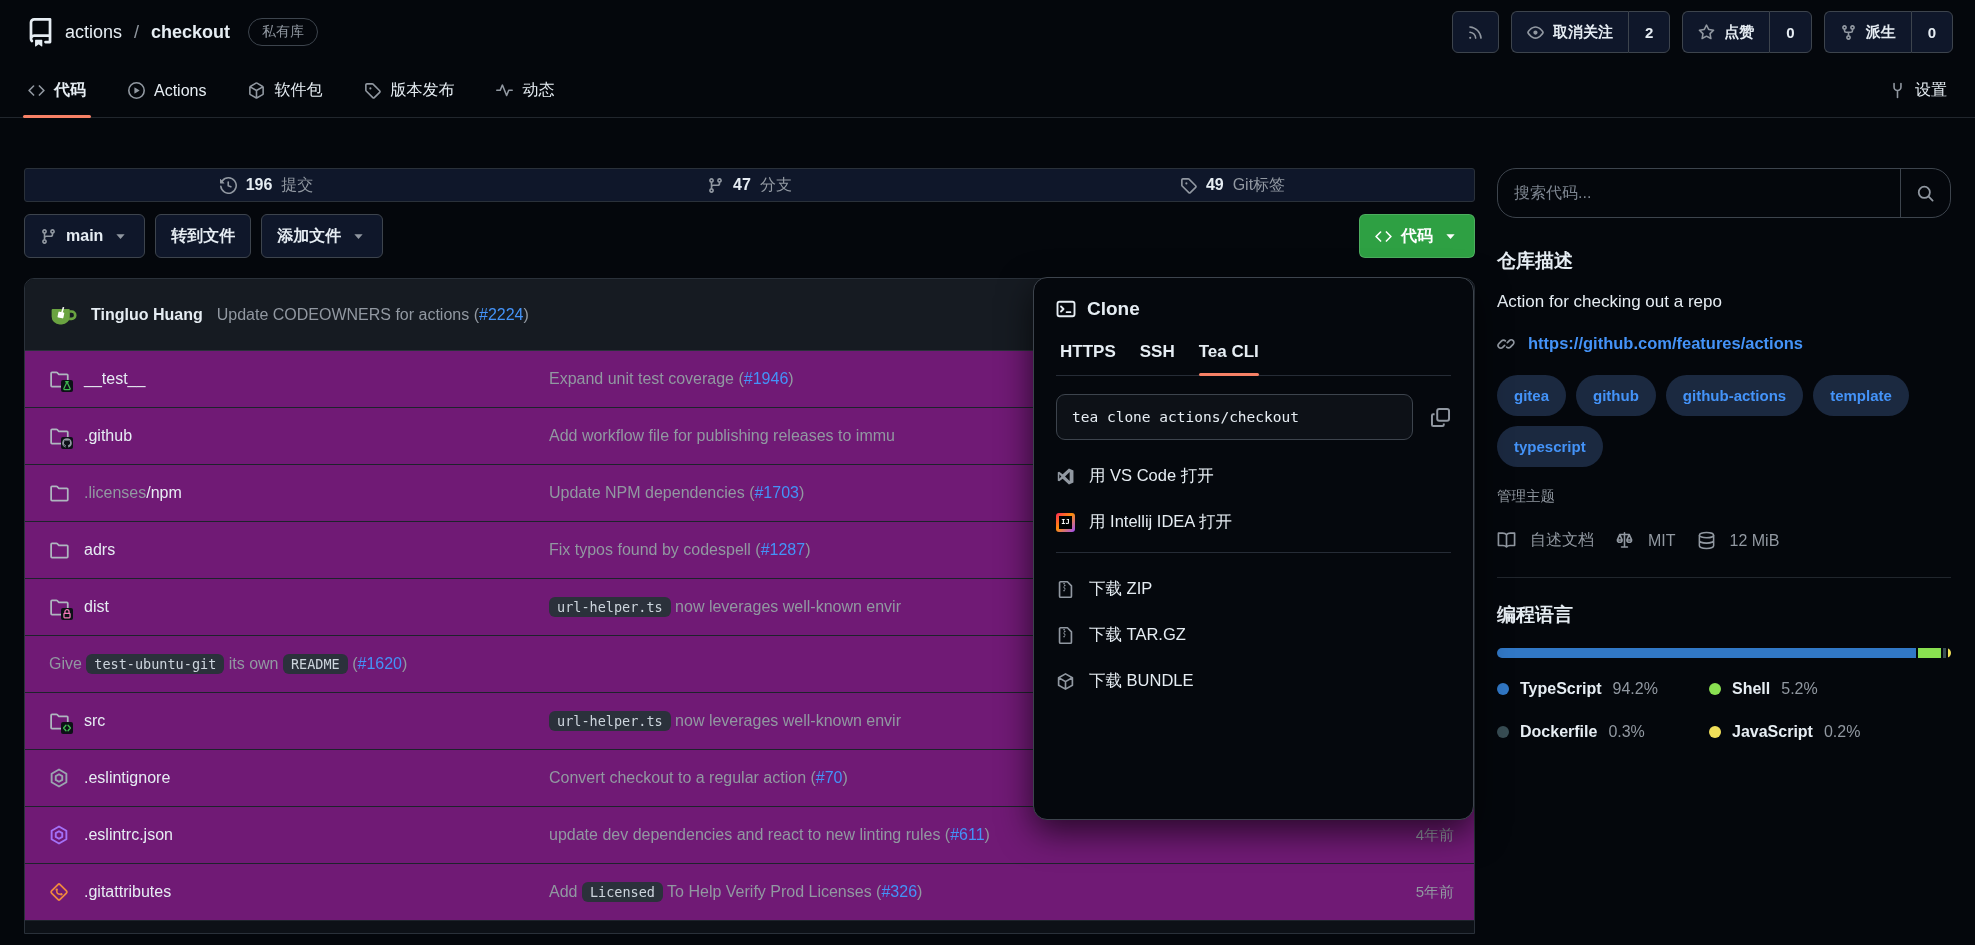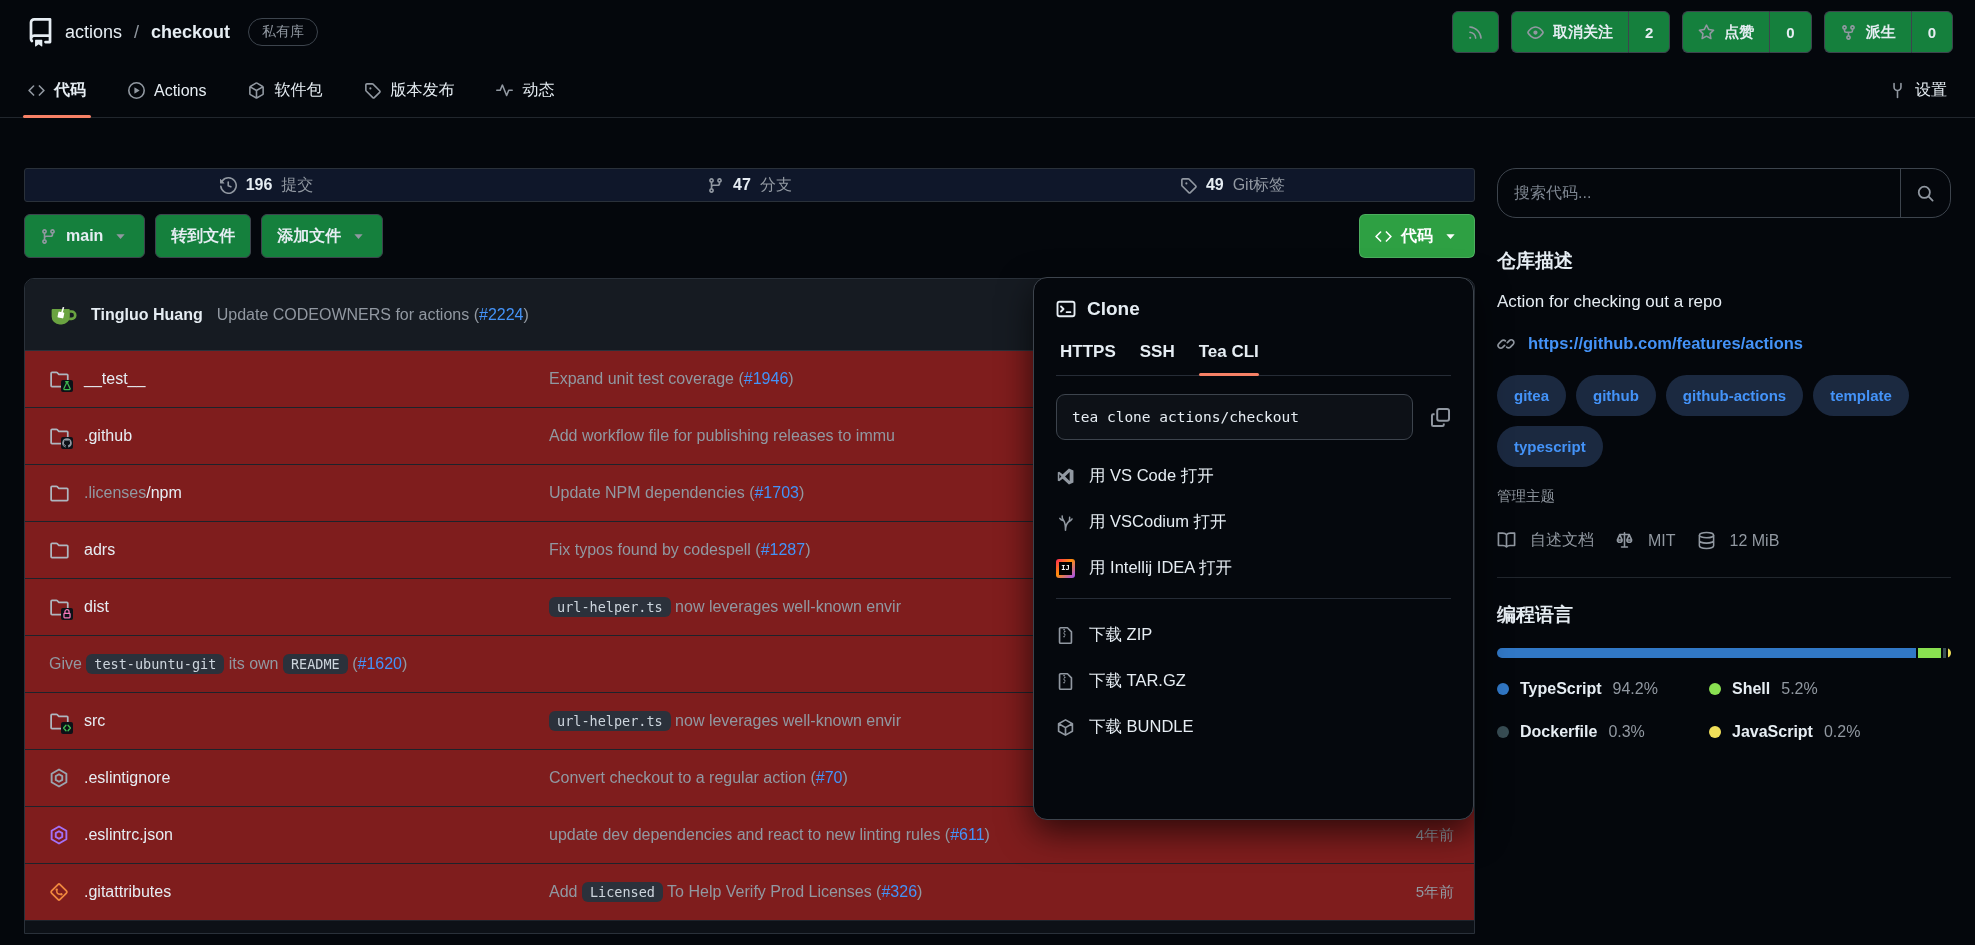--- a/index.html
+++ b/index.html
@@ -11,21 +11,21 @@
 .icon svg{width:1em;height:1em}
 
 header{display:flex;align-items:center;height:64px;padding:0 22px 0 26px;gap:10px}
 .repo-ic{font-size:29px;color:#e6edf3}
 .crumb{font-size:18px;color:#e6edf3}
 .crumb.owner{font-weight:400}
 .crumb.repo{font-weight:700}
 .crumb-sep{color:#9198a1;font-size:18px;margin:0 2px}
 .vis-badge{border:1px solid #3d444d;color:#9198a1;border-radius:999px;padding:4px 13px;font-size:14px;margin-left:8px}
 .hdr-actions{margin-left:auto;display:flex;gap:12px;align-items:center}
-.btn{display:inline-flex;align-items:center;gap:9px;background:#15803d;border:1px solid #3d444d;
+.btn{display:inline-flex;align-items:center;gap:9px;background:#0f172a;border:1px solid #3d444d;
  color:#e6edf3;font-size:15px;font-weight:600;height:42px;padding:0 15px;border-radius:6px;
  font-family:inherit;cursor:pointer;white-space:nowrap}
 .btn .icon{color:#9198a1;font-size:17px}
 .btn-group{display:inline-flex}
 .btn-group .btn.main{border-radius:6px 0 0 6px;border-right:0}
 .btn-group .btn.count{border-radius:0 6px 6px 0;border-left:1px solid #3d444d;font-weight:700;padding:0 16px}
 .icon-btn{padding:0 14px}
 
 nav{display:flex;align-items:center;height:54px;padding:0 28px;border-bottom:1px solid #21262d}
 .tabs-left{display:flex;gap:42px;height:100%}
@@ -47,21 +47,21 @@
 .chev{font-size:11px;color:#9198a1}
 .btn.green{background:#2ea043;border-color:rgba(255,255,255,.15);color:#fff;margin-left:auto;font-weight:700}
 .btn.green .icon,.btn.green .chev{color:#fff}
 
 .file-table{margin-top:20px;border:1px solid #2a313a;border-radius:10px 10px 0 0;background:#0d1117;overflow:hidden}
 .commit-row{display:flex;align-items:center;height:72px;background:#161b22;padding:0 20px 0 24px;gap:14px;border-bottom:1px solid #2a313a}
 .avatar{width:28px;height:28px;display:inline-flex}
 .avatar svg{width:28px;height:28px}
 .commit-author{font-weight:700;font-size:16px;flex-shrink:0}
 .commit-msg{color:#9198a1;font-size:16px;white-space:nowrap;overflow:hidden;min-width:0}
-.frow{display:flex;align-items:center;height:57px;padding:0 20px 0 24px;border-bottom:1px solid #1d232b;background:#7f1d1d}
+.frow{display:flex;align-items:center;height:57px;padding:0 20px 0 24px;border-bottom:1px solid #1d232b;background:#701a75}
 .fname{display:flex;align-items:center;gap:15px;width:500px;flex-shrink:0;font-size:16px}
 .fname .icon{font-size:20px;color:#aeb6bf}
 .fname-text{color:#e6edf3}
 .fmsg{flex:1;min-width:0;color:#9198a1;font-size:16px;white-space:nowrap;overflow:hidden}
 .fdate{width:105px;text-align:right;color:#9198a1;font-size:15px;flex-shrink:0}
 .chip{display:inline-block;background:#2b313b;border-radius:6px;padding:2px 8px;
  font-family:"DejaVu Sans Mono",monospace;font-size:13.5px;color:#cdd5dd}
 a.ilink{color:#4493f8}
 .dim{color:#9198a1}
 .partial-row{height:12px;background:#0d1117}
@@ -574,28 +574,20 @@
       <div class="cp-item">
         <span class="icon">
           <svg viewBox="0 0 16 16" fill="currentColor">
             <path d="M10.9 1.2 5.6 6.1 2.7 3.9l-1.2.6v7l1.2.6 2.9-2.2 5.3 4.9 3.8-1.8V3L10.9 1.2Zm.6 3.1v7.4L7.6 8l3.9-3.7ZM2.8 6.2 4.5 8 2.8 9.8V6.2Z"></path>
           </svg>
         </span>
         <span>用 VS Code 打开</span>
       </div>
       <div class="cp-item">
         <span class="icon">
-          <svg viewBox="0 0 16 16" fill="currentColor">
-            <path fill="none" stroke="currentColor" stroke-width="1.3" stroke-linecap="round" d="M8 14.5c0-3 0-5.5-1.5-8M8 14.5c0-2.5.5-5 2.5-7M6.5 6.5C5.5 5.5 5 4 5.2 2.5M6.5 6.5c-1.2-.3-2.7-1-3.3-2M10.5 7.5c.8-1 1.2-2.5 1-4M10.5 7.5c1.3-.4 2.3-1.2 3-2.5"></path>
-          </svg>
-        </span>
-        <span>用 VSCodium 打开</span>
-      </div>
-      <div class="cp-item">
-        <span class="icon">
           <span class="idea-logo">
             <i>IJ</i>
           </span>
         </span>
         <span>用 Intellij IDEA 打开</span>
       </div>
     </div>
   <div class="cp-divider"></div>
   <div class="cp-menu" id="cp-downloads">
       <div class="cp-item">

